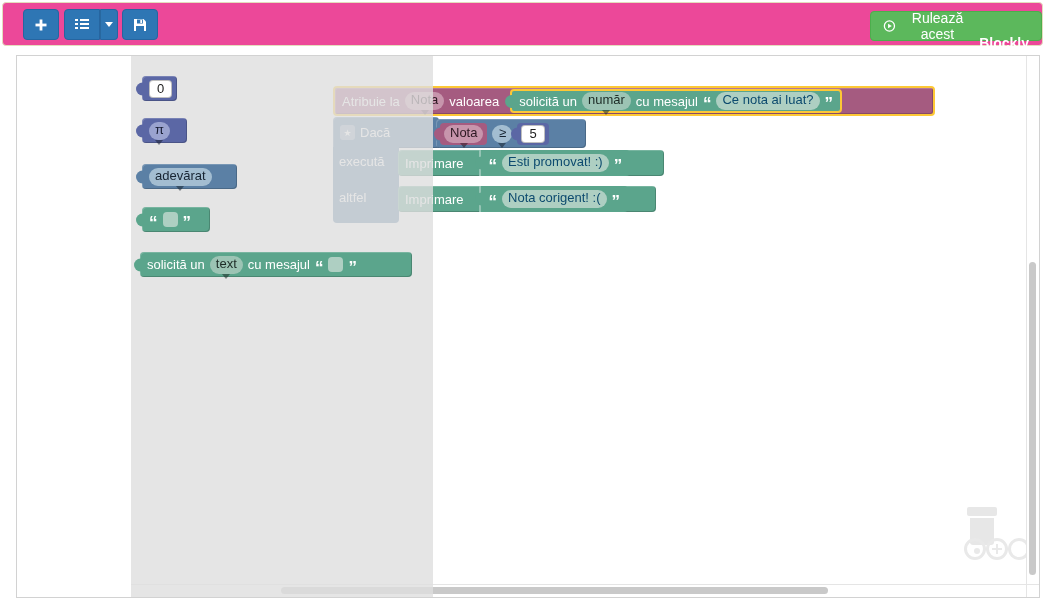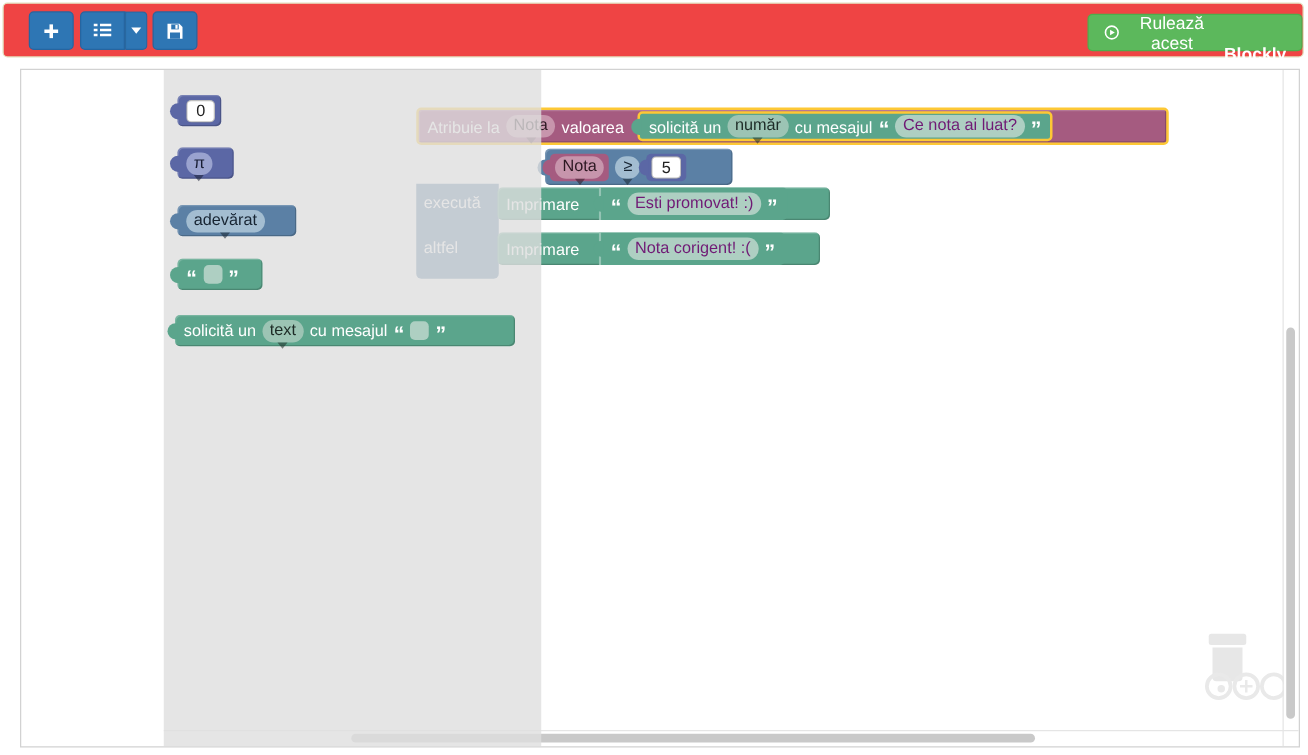--- a/index.html
+++ b/index.html
@@ -2,21 +2,21 @@
 <html><head>
 <meta charset="utf-8">
 <style>
   * { margin:0; padding:0; box-sizing:border-box; }
   html,body { background:#fff; }
   body { font-family:"Liberation Sans", sans-serif; }
   .screen { position:relative; width:1046px; height:604px; background:#fff; overflow:hidden; }
 
   
   .toolbar { position:absolute; left:2px; top:2px; width:1041px; height:44px;
-    background:#ef4444; border:1px solid #e4ddbd; border-radius:4px; }
+    background:#ec4899; border:1px solid #e4ddbd; border-radius:4px; }
   .tb-btn { position:absolute; top:6px; height:31px; background:#2e76b4;
     border:1px solid #2665a0; border-radius:4px; display:flex; align-items:center;
     justify-content:center; cursor:pointer; }
   .btn-plus { left:20px; width:36px; border-radius:4px; }
   .btn-list { left:61px; width:36px; border-radius:4px 0 0 4px; }
   .btn-caret { left:97px; width:18px; border-radius:0 4px 4px 0; border-left:1px solid #28689f; }
   .btn-save { left:119px; width:36px; }
   .caret { width:0; height:0; border-left:4px solid transparent; border-right:4px solid transparent;
     border-top:5px solid #fff; }
   .btn-run { position:absolute; left:867px; top:8px; height:30px; padding:0 12px;
@@ -49,21 +49,21 @@
   .c-steel  { background:#5b80a5; }
   .c-maroon { background:#a55b80; }
   .tab::before { content:""; position:absolute; left:-6px; top:50%;
     transform:translateY(-50%); width:8px; height:13px; border-radius:7px 0 0 7px;
     background:inherit; box-shadow:none; }
   .field { background:#9cc4b4; color:#1d2b26; border-radius:9px; height:18px;
     padding:0 6px; display:flex; align-items:center; gap:3px; font-size:13px; cursor:pointer;flex-direction:column; }
   .field-pink  { background:#c795ac; color:#2d1822; }
   .field-steel { background:#a3bdd1; color:#172432; }
   .field-indigo{ background:#9aa3cf; color:#181d33; }
-  .field-light { background:#aecfc2; color:#701a75;align-items:flex-end; }
+  .field-light { background:#aecfc2; color:#0c4a6e;align-items:flex-end; }
   .field-num { background:#fff; color:#222; border-radius:4px; border:1px solid rgba(0,0,0,0.25);
     padding:0 7px; height:18px; display:flex; align-items:center; font-size:13px; cursor:text; }
   .arr { width:0; height:0; border-left:4px solid transparent; border-right:4px solid transparent;
     border-top:5px solid currentColor; opacity:.55; }
   .q { font-size:17px; font-weight:bold; transform:translateY(3px); line-height:10px; }
   .mini-field { width:15px; height:15px; border-radius:4px; background:#aecfc2; cursor:text; }
 
   
   .ws { position:absolute; inset:0; z-index:1; }
   .sel { border:2px solid #fdc835; }
@@ -178,20 +178,24 @@
           </span>
           <span>cu mesajul</span>
           <span class="q">“</span>
           <span class="field field-light">
             <span>Ce nota ai luat?</span>
           </span>
           <span class="q">”</span>
         </span>
       </div>
 
+      <div class="block c-steel if-header">
+        <span class="star-box">★</span>
+        <span>Dacă</span>
+      </div>
 
       <div class="if-col">
         <span class="lbl lbl-do">execută</span>
         <span class="lbl lbl-else">altfel</span>
       </div>
 
       <div class="block c-steel cond tab">
         <span class="val-blk c-maroon tab">
           <span class="field field-pink">
             <span>Nota</span>

